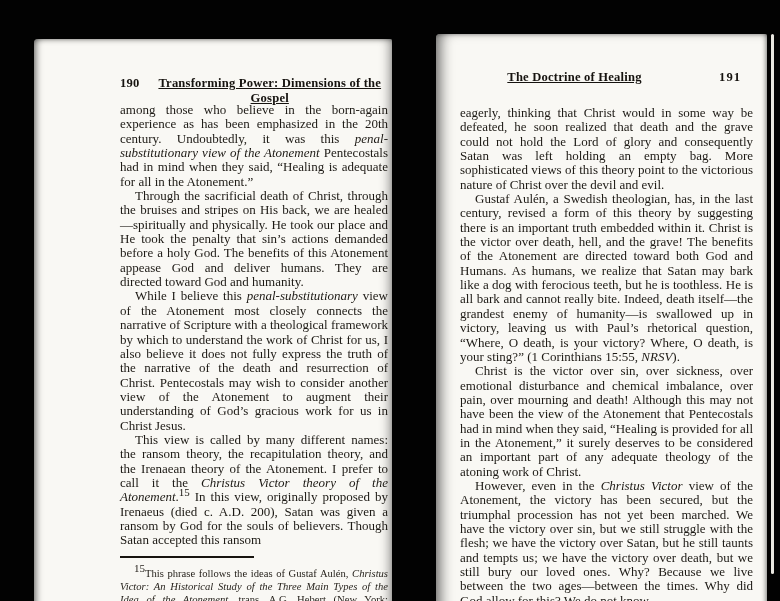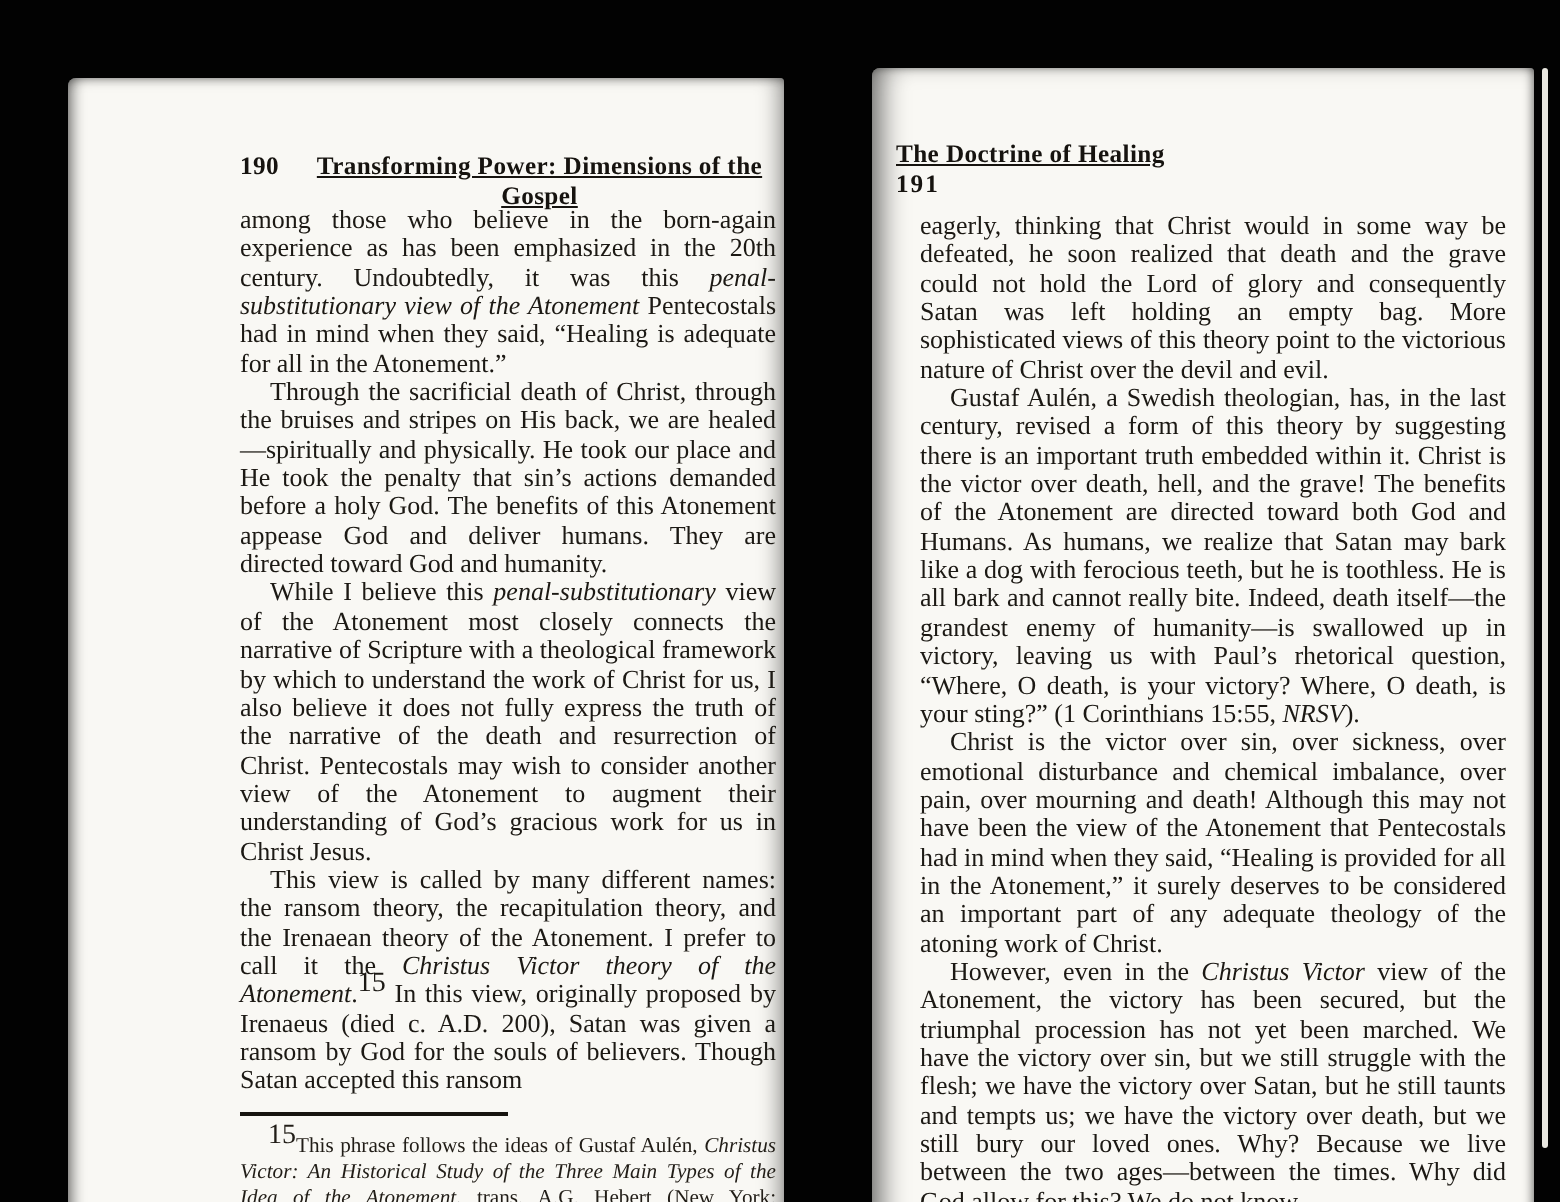--- a/index.html
+++ b/index.html
@@ -19,32 +19,32 @@
     left:436px; top:2px; width:331px; height:599px;
     border-radius:4px 2px 2px 2px;
     box-shadow: inset 10px 0 14px -6px rgba(0,0,0,.6),
                 inset -3px 0 5px -2px rgba(0,0,0,.5),
                 inset 0 3px 4px -3px rgba(0,0,0,.25);
   }
   .edge-strip { position:absolute; left:771px; top:34px; width:3px; height:540px; background:#e9e7e0; border-radius:2px; }
 
   .running-head { position:absolute; display:flex; align-items:baseline; font-weight:700; font-size:12.6px; letter-spacing:.2px; color:#16130f; }
   .rh-left  { left:86px; width:268px; top:37px; }
-  .rh-right { left:12px; width:293px; top:36px;flex-direction:column; }
+  .rh-right { left:12px; width:293px; top:36px; }
   .rh-left .page-number  { margin-right:12px; }
-  .rh-right .page-number { width:40px; letter-spacing:1px; }
+  .rh-right .page-number { width:40px; text-align:right; letter-spacing:1px; }
   .rh-title { flex:1; text-align:center;text-decoration:underline; }
 
   .body-text { position:absolute; font-size:13px; line-height:14.35px; text-align:justify; color:#1c1914; }
   .body-left  { left:86px; top:64px; width:268px; }
   .body-right { left:24px; top:72px; width:293px; }
   .para { margin:0; }
   .para.indent { text-indent:15px; }
   .it { font-style:italic; }
-  sup { font-size:14px; line-height:0; vertical-align:super; }
+  sup { font-size:11px; line-height:0; vertical-align:super; }
 
   .footnote-rule { width:134px; height:0; border-top:2px solid #17140f; margin:8px 0 5px 0; }
   .footnote { font-size:10.6px; line-height:12.7px; text-align:justify; text-indent:14px; color:#211d17; }
 </style>
 </head>
 <body>
 
 <div class="canvas">
 
   <div class="page page-left">

